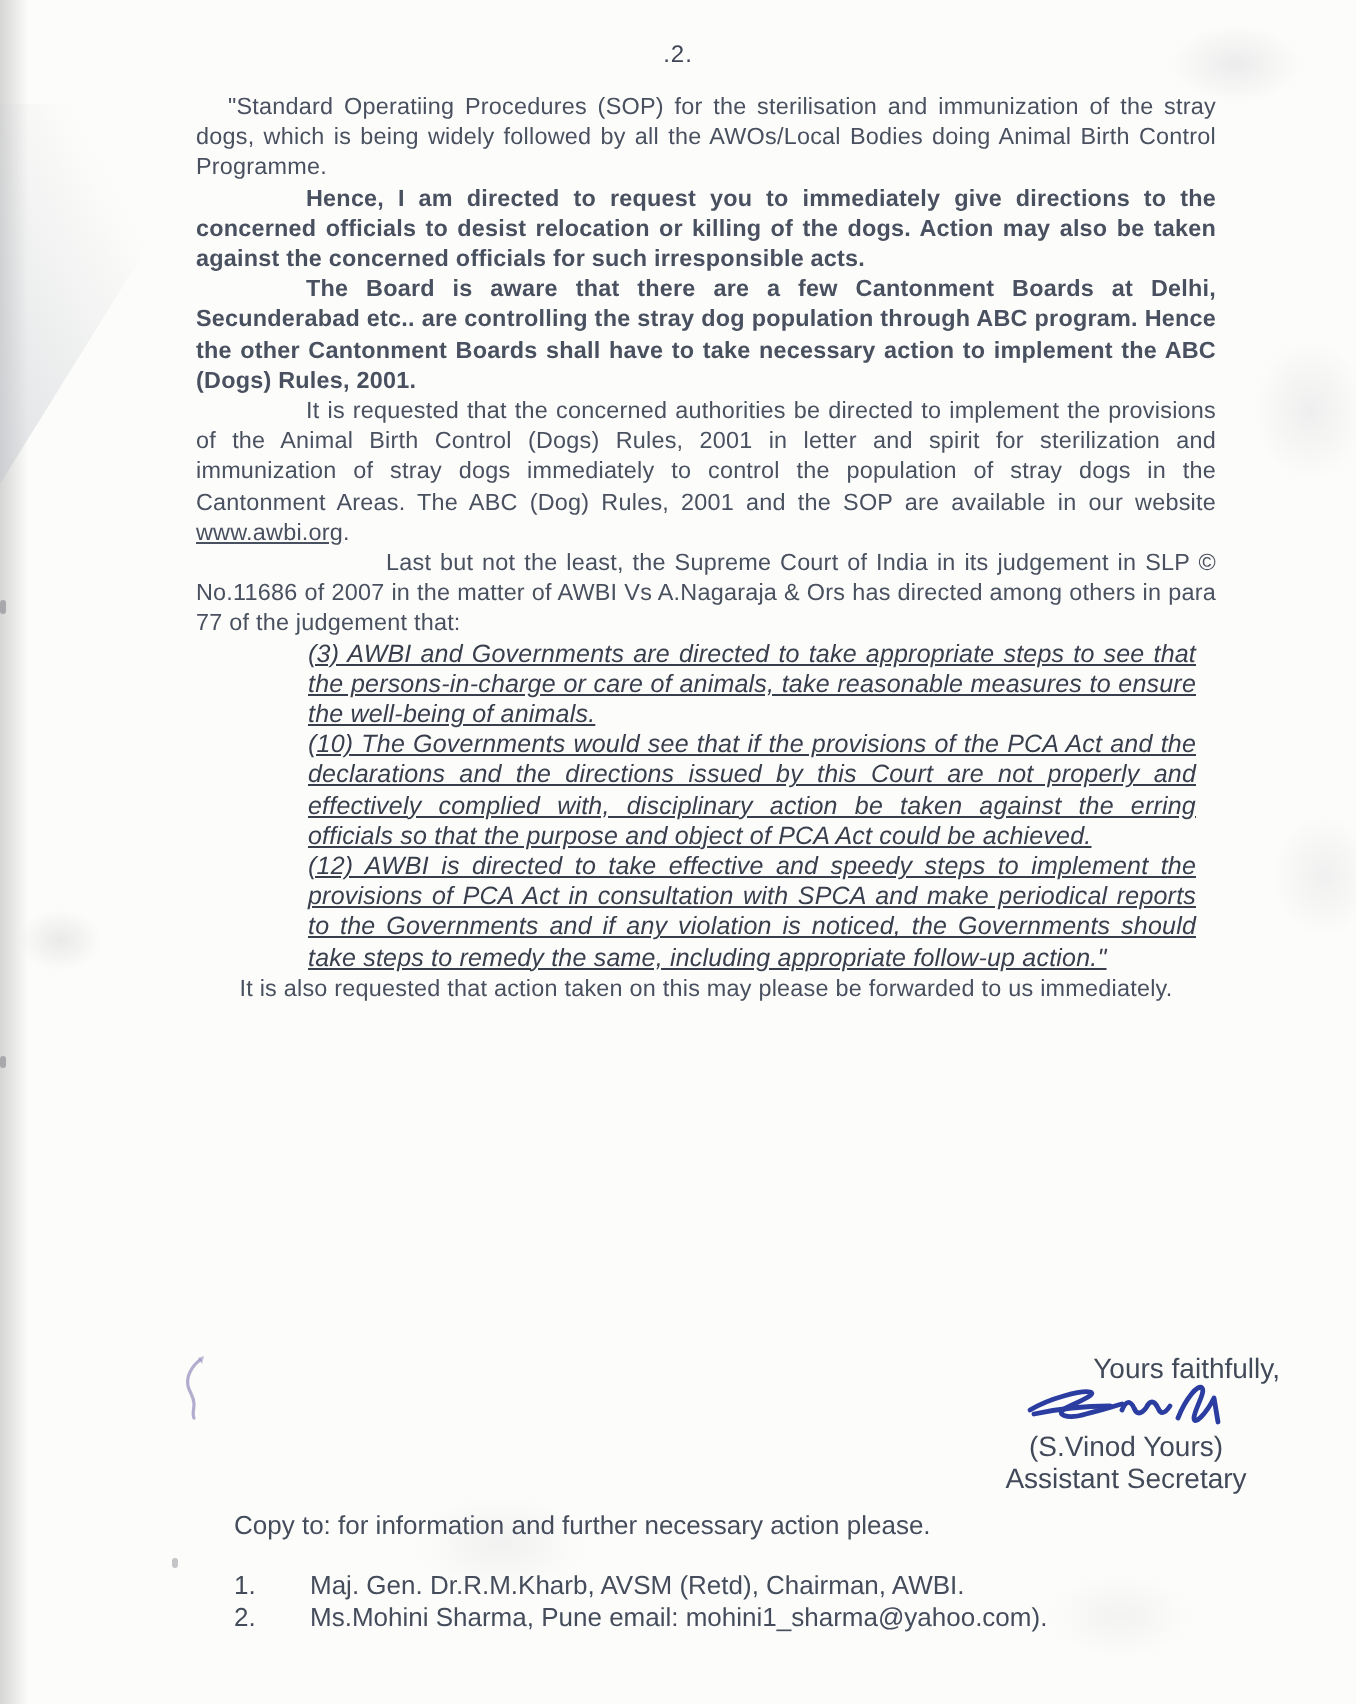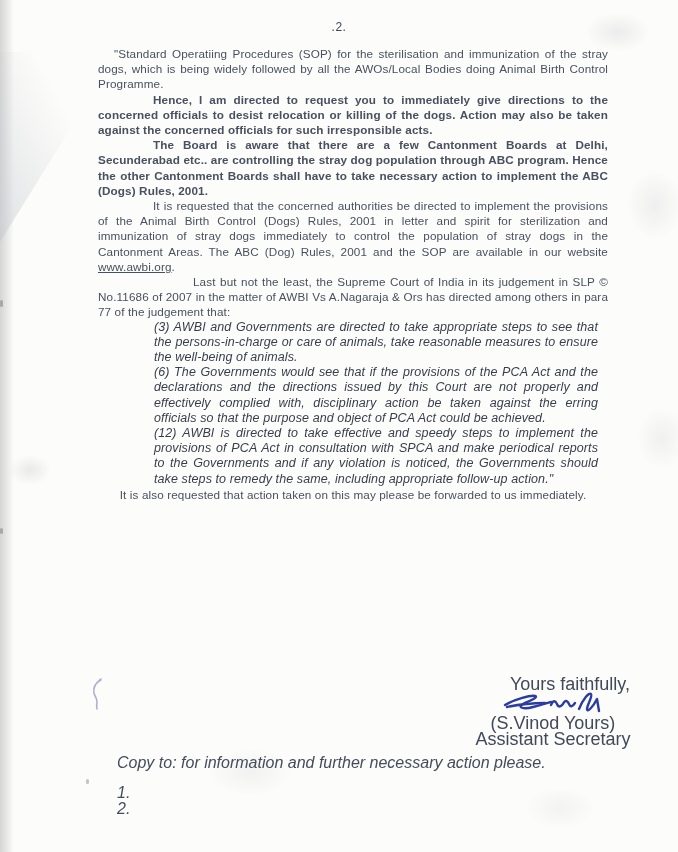--- a/index.html
+++ b/index.html
@@ -51,41 +51,41 @@
   .content p{margin:0;}
   .p-sop{text-indent:16px;}
   .p-ind{margin-top:17px;text-indent:55px;font-weight:bold;}
   .p-req{margin-top:8px;text-indent:55px;}
   .p-last{margin-top:4px;text-indent:95px;}
   .weblink{color:#49505f;text-decoration:underline;}
 
   .quotes{
     margin-left:56px;margin-right:10px;
     font-style:italic;color:#383e4c;
-    font-size:12.5px;line-height:15.2px;letter-spacing:.1px;
+    font-size:12.5px;line-height:15.2px;letter-spacing:.1px;text-decoration:underline;
   }
   .quotes p{margin:0;text-align:justify;}
   .q1{margin-top:10px;}
   .q2{margin-top:11px;}
   .q3{margin-top:12px;}
   .q4{margin-top:10px;}
 
   .closing{margin-top:8px;margin-left:20px;text-align:center;text-indent:0;}
 
   .signoff{
-    position:absolute;left:468px;top:676px;width:170px;
-    text-align:center;font-size:18px;line-height:16px;color:#424a5a;
+    position:absolute;left:478px;top:676px;width:170px;
+    text-align:center;font-size:14px;line-height:16px;color:#424a5a;
   }
   .signoff .valediction{display:block;text-align:right;padding-right:8px;}
   .signature{display:block;margin:-3px auto -4px auto;}
   .ink-mark{position:absolute;left:86px;top:676px;}
 
   .copy-block{
     position:absolute;left:117px;top:755px;width:500px;
-    font-size:16px;line-height:16px;color:#454c5c;font-style:italic;
+    font-size:13px;line-height:16px;color:#454c5c;
   }
   .copy-label{display:block;}
   .recipients{margin-top:14px;}
   .recipient{display:flex;}
   .recipient .num{width:38px;flex:0 0 38px;}
 </style>
 </head>
 <body>
 
 <div class="sheet">
@@ -101,21 +101,21 @@
 
   <div class="content">
     <p class="p-sop">"Standard Operatiing Procedures (SOP) for the sterilisation and immunization of the stray dogs, which is being widely followed by all the AWOs/Local Bodies doing Animal Birth Control Programme.</p>
     <p class="p-ind">Hence, I am directed to request you to immediately give directions to the concerned officials to desist relocation or killing of the dogs. Action may also be taken against the concerned officials for such irresponsible acts.</p>
     <p class="p-ind">The Board is aware that there are a few Cantonment Boards at Delhi, Secunderabad etc.. are controlling the stray dog population through ABC program. Hence the other Cantonment Boards shall have to take necessary action to implement the ABC (Dogs) Rules, 2001.</p>
     <p class="p-req"><span>It is requested that the concerned authorities be directed to implement the provisions of the Animal Birth Control (Dogs) Rules, 2001 in letter and spirit for sterilization and immunization of stray dogs immediately to control the population of stray dogs in the Cantonment Areas. The ABC (Dog) Rules, 2001 and the SOP are available in our website </span><span class="weblink">www.awbi.org</span><span>.</span></p>
     <p class="p-last">Last but not the least, the Supreme Court of India in its judgement in SLP © No.11686 of 2007 in the matter of AWBI Vs A.Nagaraja &amp; Ors has directed among others in para 77 of the judgement that:</p>
 
     <div class="quotes">
       <p class="q1">(3) AWBI and Governments are directed to take appropriate steps to see that the persons-in-charge or care of animals, take reasonable measures to ensure the well-being of animals.</p>
-      <p class="q3">(6) The Governments would see that if the provisions of the PCA Act and the declarations and the directions issued by this Court are not properly and effectively complied with, disciplinary action be taken against the erring officials so that the purpose and object of PCA Act could be achieved.</p>
+      <p class="q3">(10) The Governments would see that if the provisions of the PCA Act and the declarations and the directions issued by this Court are not properly and effectively complied with, disciplinary action be taken against the erring officials so that the purpose and object of PCA Act could be achieved.</p>
       <p class="q4">(12) AWBI is directed to take effective and speedy steps to implement the provisions of PCA Act in consultation with SPCA and make periodical reports to the Governments and if any violation is noticed, the Governments should take steps to remedy the same, including appropriate follow-up action."</p>
     </div>
 
     <p class="closing">It is also requested that action taken on this may please be forwarded to us immediately.</p>
   </div>
 
   <svg class="ink-mark" width="22" height="36" viewBox="0 0 22 36">
     <path d="M14,4 C10,7 7,12 8,17 C9,21 11,22 11,26 M11,26 c0,3 -1,5 0,7" fill="none" stroke="#9a93c0" stroke-width="1.6" stroke-linecap="round" opacity="0.75"></path>
     <path d="M13,3 l3,-1 l-1,4 z" fill="#9a93c0" opacity="0.6"></path>
   </svg>
@@ -132,20 +132,22 @@
     </svg>
     <span>(S.Vinod Yours)</span><br>
     <span>Assistant Secretary</span>
   </div>
 
   <div class="copy-block">
     <span class="copy-label">Copy to: for information and further necessary action please.</span>
     <div class="recipients">
       <div class="recipient">
         <span class="num">1.</span>
+        <span>Maj. Gen. Dr.R.M.Kharb, AVSM (Retd), Chairman, AWBI.</span>
       </div>
       <div class="recipient">
         <span class="num">2.</span>
+        <span>Ms.Mohini Sharma, Pune email: mohini1_sharma@yahoo.com).</span>
       </div>
     </div>
   </div>
 
 </div>
 
 </body></html>

